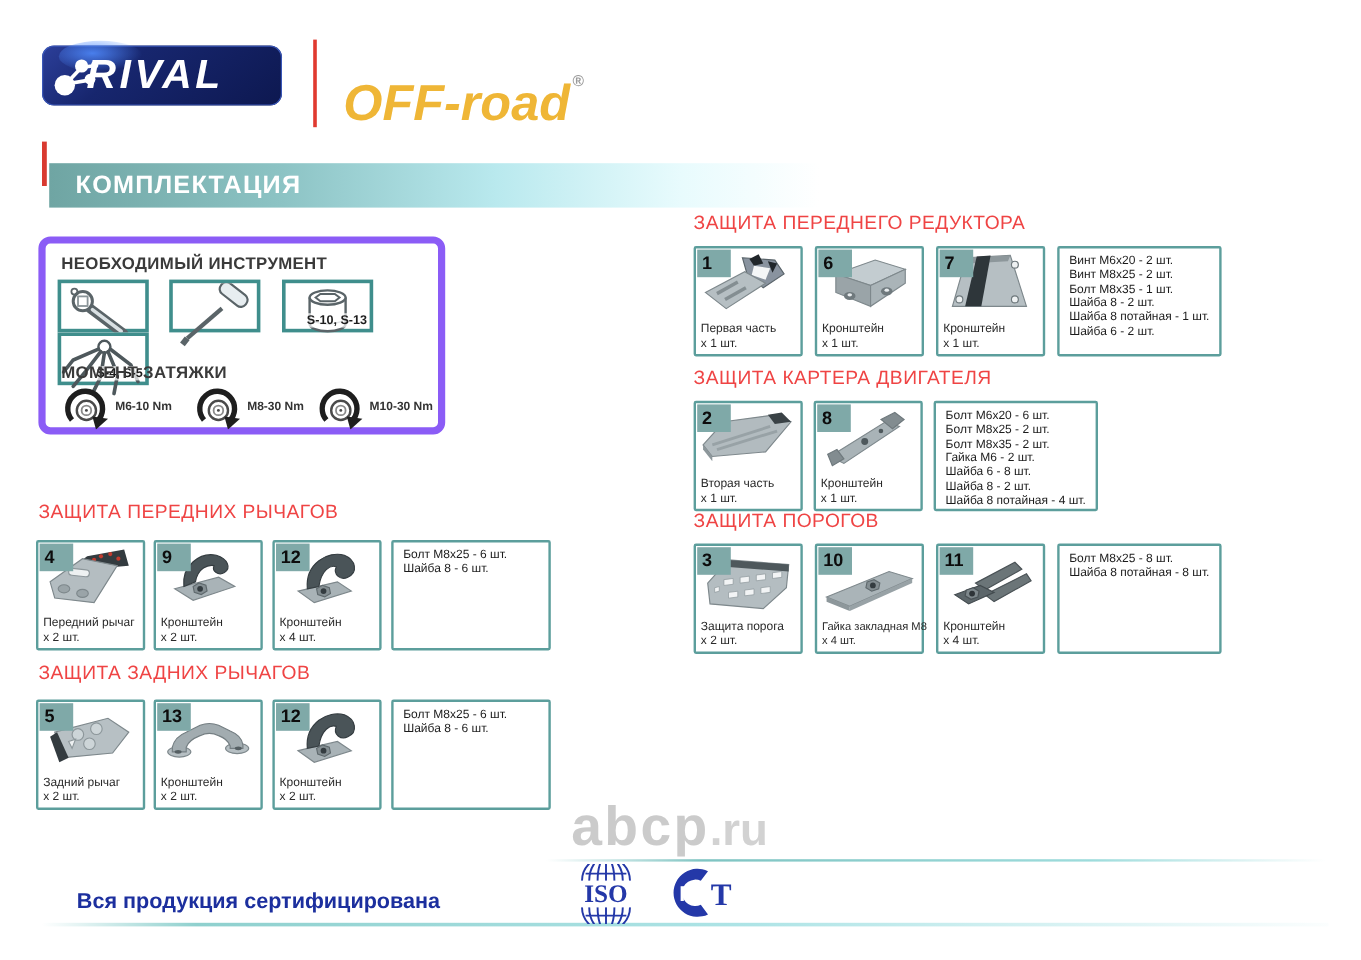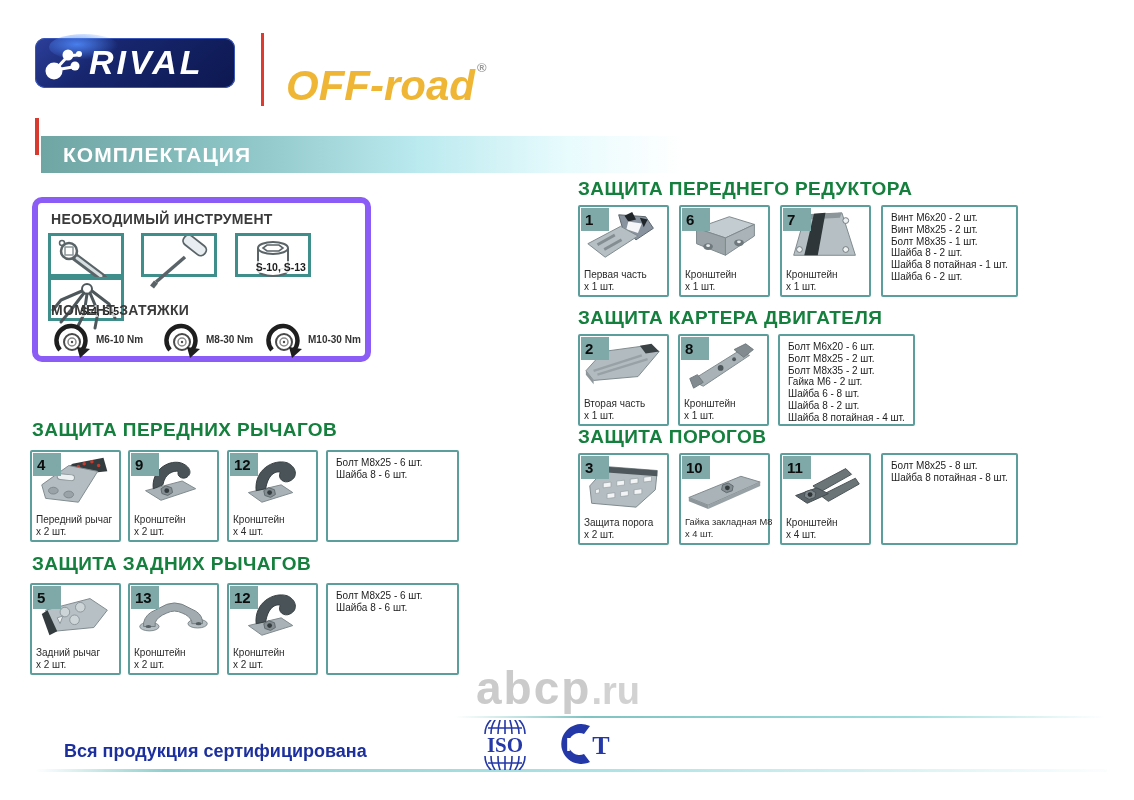--- a/index.html
+++ b/index.html
@@ -4,21 +4,21 @@
 <style>
   html,body{margin:0;padding:0;background:#fff;}
   #page{position:relative;width:1134px;height:800px;background:#ffffff;overflow:hidden;
         font-family:"Liberation Sans", sans-serif;color:#222;}
   
   #rival-logo{position:absolute;left:35px;top:38px;width:200px;height:50px;border-radius:10px;
     background:linear-gradient(140deg,#2c3f9a 0%,#17266e 35%,#0d1850 100%);
     box-shadow:inset 0 0 0 1px #3a57b8;}
   #rival-glow{position:absolute;left:14px;top:-4px;width:70px;height:26px;border-radius:50%;
     background:radial-gradient(ellipse at 40% 40%, rgba(80,140,255,0.85), rgba(80,140,255,0) 70%);}
-  #rival-text{position:absolute;left:54px;top:5px;font-size:34px;font-weight:bold;font-style:italic;
+  #rival-text{position:absolute;left:37px;top:5px;font-size:34px;font-weight:bold;font-style:italic;
     color:#fff;letter-spacing:3px;}
   #logo-divider{position:absolute;left:261px;top:33px;width:3px;height:73px;background:#e03a30;}
   #offroad{position:absolute;left:286px;top:40px;font-size:42px;font-weight:bold;font-style:italic;
     color:#efb636;letter-spacing:0px;margin-top:20px;}
   #offroad .tm{font-size:13px;font-style:normal;color:#9a9a9a;vertical-align:28px;margin-left:2px;}
   
   #title-red{position:absolute;left:35px;top:118px;width:4px;height:37px;background:#d93a30;}
   #title-bar{position:absolute;left:41px;top:136px;width:642px;height:37px;
     background:linear-gradient(to right,#6fa5a3 0%,#8cc3c4 30%,#b9e9ee 58%,#e8fbfd 82%,#ffffff 100%);}
   #title-bar .t{position:absolute;left:22px;top:0;line-height:37px;font-size:21px;font-weight:bold;
@@ -28,21 +28,21 @@
     border:6px solid #8b5cf6;border-radius:10px;box-sizing:border-box;}
   .tools-title{position:absolute;left:13px;font-size:14px;font-weight:bold;color:#3a3a3a;letter-spacing:0.3px;}
   #tool-row{position:absolute;left:10px;top:30px;}
   .tool-cell{position:relative;display:inline-block;width:76px;height:44px;margin-right:13px;
     border:3px solid #3f8e8c;box-sizing:border-box;background:#fff;vertical-align:top;}
   .tool-cell svg{position:absolute;left:0;top:0;}
   .tool-lbl{position:absolute;right:2px;bottom:1px;font-size:10.5px;font-weight:bold;color:#1d1d1d;background:rgba(255,255,255,0.7);}
   .tq{position:absolute;}
   .tq-lbl{position:absolute;font-size:10px;font-weight:bold;color:#333;}
   
-  .sec-h{position:absolute;font-size:19px;font-weight:bold;color:#15803d;letter-spacing:0.4px;}
+  .sec-h{position:absolute;font-size:16px;font-weight:normal;color:#ef4444;letter-spacing:0.4px;}
   .card{position:absolute;width:91px;height:92px;background:#fff;border:2px solid #5c9e9c;
     border-radius:2px;box-sizing:border-box;}
   .badge{position:absolute;left:1px;top:1px;min-width:20px;height:23px;padding:0 4px;background:#7fa9a8;
     color:#0d0d0d;font-size:15px;font-weight:bold;line-height:23px;text-align:left;}
   .pimg{position:absolute;left:2px;top:2px;width:83px;height:54px;}
   .pimg svg{width:100%;height:100%;}
   .cap{position:absolute;left:4px;bottom:3px;font-size:10px;line-height:11.5px;color:#2a2a2a;white-space:nowrap;}
   .pbox{position:absolute;height:92px;background:#fff;border:2px solid #5c9e9c;border-radius:2px;
     box-sizing:border-box;padding:5px 8px;font-size:10px;line-height:11.8px;color:#1c1c1c;}
   

